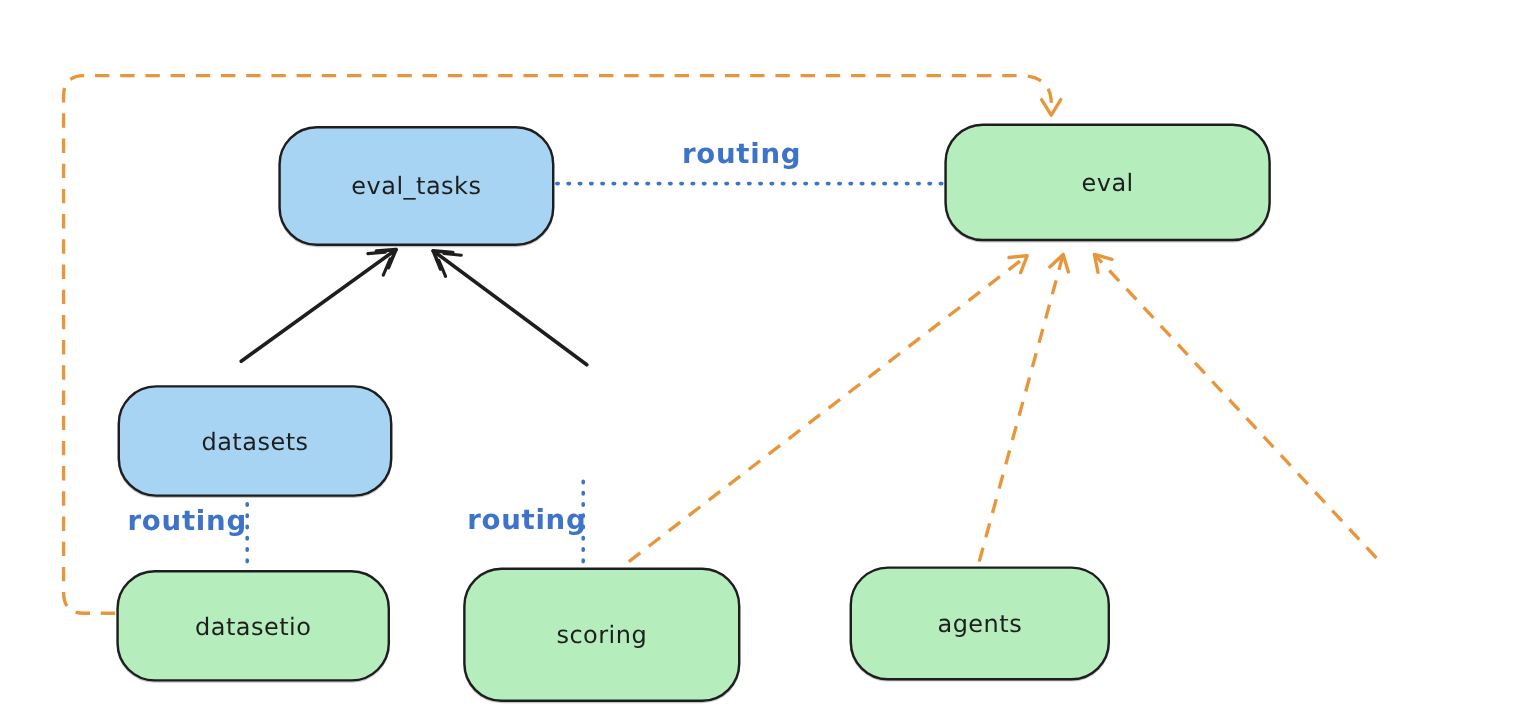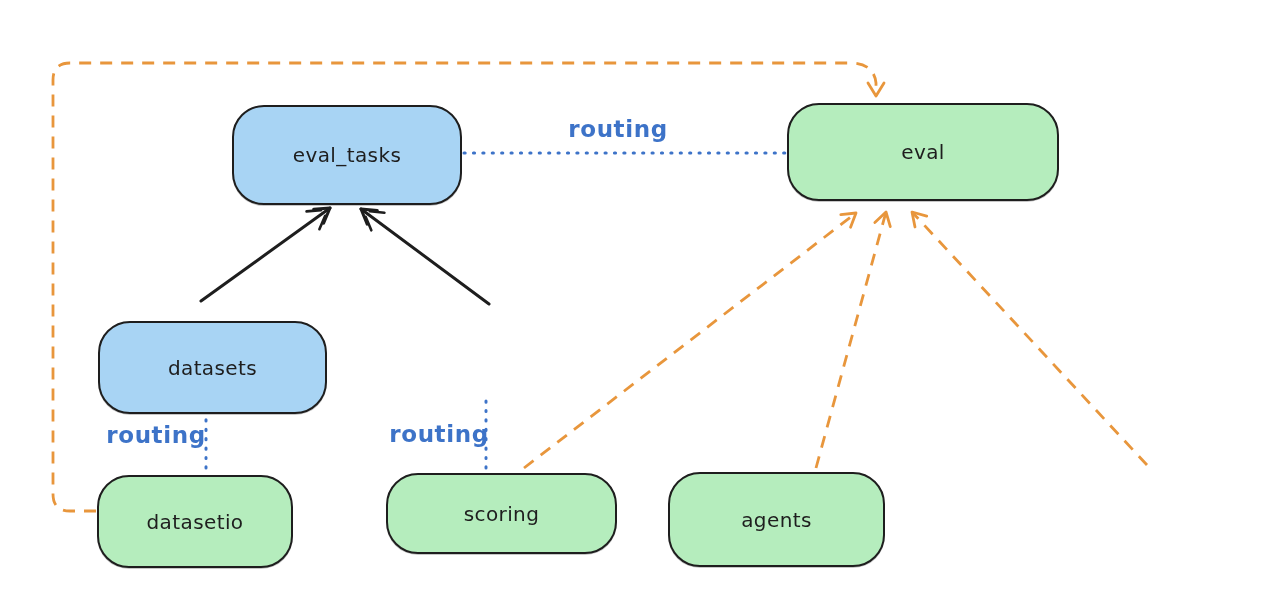--- a/index.html
+++ b/index.html
@@ -25,23 +25,23 @@
     box-shadow: 0 1px 0 rgba(30,30,30,0.25);
     cursor: default;
   }
   .node.blue  { background: #a8d4f4; }
   .node.green { background: #b5edbd; }
 
   .node-eval-tasks        { left: 232px; top: 105px; width: 230px; height: 100px; }
   .node-eval              { left: 787px; top: 103px; width: 272px; height:  98px; }
   .node-datasets          { left:  98px; top: 305px; width: 229px; height:  93px; margin-top: 16px; }
   .node-scoring-functions { left: 378px; top: 306px; width: 230px; height:  92px; }
-  .node-datasetio         { left:  97px; top: 475px; width: 196px; height:  93px; }
-  .node-scoring           { left: 386px; top: 473px; width: 231px; height:  81px; }
-  .node-agents            { left: 668px; top: 472px; width: 217px; height:  95px; }
+  .node-datasetio         { left:  97px; top: 475px; width: 228px; height:  93px; }
+  .node-scoring           { left: 386px; top: 473px; width: 231px; height:  112px; }
+  .node-agents            { left: 708px; top: 472px; width: 217px; height:  95px; }
   .node-inference         { left: 1023px; top: 468px; width: 232px; height: 94px; }
 
   .edge-label {
     position: absolute;
     transform: translate(-50%, -50%);
     color: #3d73c8;
     font-size: 23px;
     font-weight: 600;
     letter-spacing: 0.6px;
     white-space: nowrap;

